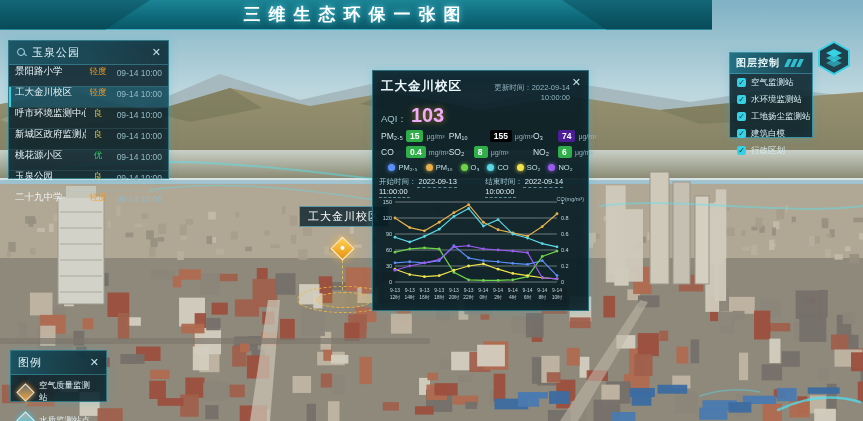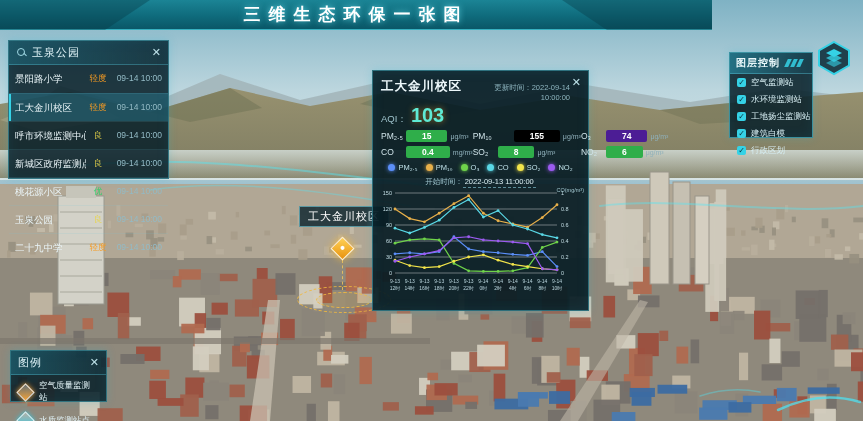--- a/index.html
+++ b/index.html
@@ -20,39 +20,39 @@
     box-shadow:0 0 8px rgba(40,180,210,.25), inset 0 0 12px rgba(30,120,145,.15);color:#d7ecf1;}
   .phead{display:flex;align-items:center;gap:5px;padding:4px 7px;border-bottom:1px solid rgba(90,200,220,.35);
     background:linear-gradient(90deg,rgba(30,110,130,.55),rgba(20,70,88,.2));}
   .phead .t{font-size:11px;letter-spacing:1px;color:#dff3f7;flex:1;}
   .x{color:#bfe3ea;font-size:11px;cursor:pointer;line-height:1;}
   .icon-search{width:11px;height:11px;position:relative;display:inline-block;}
   .icon-search::before{content:"";position:absolute;left:1px;top:1px;width:6px;height:6px;border:1.4px solid #9fd8e4;border-radius:50%;}
   .icon-search::after{content:"";position:absolute;left:7px;top:7px;width:4px;height:1.4px;background:#9fd8e4;transform:rotate(45deg);}
   
   #stationPanel{left:8px;top:40px;width:161px;height:139px;z-index:15;}
-  .srow{display:flex;align-items:flex-start;padding:8px 6px;height:28px;border-top:1px solid rgba(110,200,220,.14);cursor:pointer;}
+  .srow{display:flex;align-items:flex-end;padding:8px 6px;height:21px;border-top:1px solid rgba(110,200,220,.14);cursor:pointer;}
   .srow:first-child{border-top:none;}
   .srow .nm{flex:1;font-size:9.5px;color:#eaf5f8;white-space:nowrap;overflow:hidden;}
   .srow .lv{font-size:8.5px;width:24px;text-align:center;}
   .srow .tm{font-size:8.5px;color:#93bac5;width:52px;text-align:right;}
   .srow.sel{background:rgba(45,140,165,.38);box-shadow:inset 2px 0 0 #35d2e6;}
   
   #detail{left:372px;top:70px;width:217px;height:241px;z-index:18;background:rgba(7,29,37,.93);}
   #detail .dhead{display:flex;align-items:baseline;gap:6px;padding:7px 8px 2px;}
   #detail .dtitle{font-size:12.5px;font-weight:bold;color:#ecf7fa;letter-spacing:1px;}
   #detail .dupd{font-size:7.5px;color:#8fb6c0;flex:1;text-align:right;margin-right:10px;}
   #detail .dx{position:absolute;right:7px;top:6px;}
   .aqirow{display:flex;align-items:baseline;gap:4px;padding:0 8px;}
   .aqirow .al{font-size:9.5px;color:#9fc4cd;}
-  .aqirow .av{font-size:20px;font-weight:bold;color:#5eead4;text-shadow:0 0 6px rgba(245,166,35,.6);}
+  .aqirow .av{font-size:20px;font-weight:bold;color:#f0abfc;text-shadow:0 0 6px rgba(245,166,35,.6);}
   .pgrid{display:grid;grid-template-columns:1fr 1fr 1fr;padding:3px 8px 1px;row-gap:4px;}
   .pcell{display:flex;align-items:center;gap:3px;}
   .pcell .pl{font-size:8.5px;color:#cfe3e8;min-width:22px;}
-  .pcell .pv{font-size:8.5px;font-weight:bold;color:#fff;padding:1px 16px;border-radius:2px;min-width:14px;}
+  .pcell .pv{font-size:8.5px;font-weight:bold;color:#fff;padding:1px 4px;border-radius:2px;min-width:14px;}
   .pcell .pu{font-size:7px;color:#8fb0ba;}
   .chips{display:flex;justify-content:center;gap:8px;padding:4px 4px 2px;}
   .chip{display:flex;align-items:center;gap:3px;font-size:7.5px;color:#bfe0e8;cursor:pointer;}
   .chip .dot{width:7px;height:7px;border-radius:50%;box-shadow:0 0 4px currentColor;}
   .timerow{display:flex;justify-content:center;gap:10px;padding:3px 6px 0;font-size:7.5px;color:#9fc4cd;}
   .timerow .tv{color:#dcefF3;color:#dceff3;border-bottom:1px dashed rgba(140,210,225,.6);padding:0 2px 1px;cursor:pointer;}
   #chartwrap{padding:0 4px;}
   
   #layerPanel{left:729px;top:52px;width:84px;height:86px;z-index:15;border:1px solid rgba(80,210,230,.6);}
   #layerPanel .lhead{display:flex;align-items:center;gap:4px;padding:3px 6px;border-bottom:1px solid rgba(90,200,220,.4);
@@ -616,20 +616,21 @@
           <span class="dot" style="background: rgb(242, 228, 74); color: rgb(242, 228, 74);"></span>
           <span>SO₂</span>
         </span>
         <span class="chip">
           <span class="dot" style="background: rgb(155, 91, 240); color: rgb(155, 91, 240);"></span>
           <span>NO₂</span>
         </span>
       </div>
     <div class="timerow">
       <span><span>开始时间：</span><span class="tv">2022-09-13 11:00:00</span></span>
+      <span><span>结束时间：</span><span class="tv">2022-09-14 10:00:00</span></span>
     </div>
     <div id="chartwrap">
       <svg id="aqiChart" viewBox="0 0 209 118" width="209" height="118">
           <line x1="18" x2="180" y1="86" y2="86" stroke="rgba(255,255,255,.65)" stroke-width="0.6"></line>
           <text x="15" y="88" text-anchor="end" font-size="5.5" fill="#c3dde4">0</text>
           <line x1="18" x2="180" y1="70" y2="70" stroke="rgba(255,255,255,.65)" stroke-width="0.6"></line>
           <text x="15" y="72" text-anchor="end" font-size="5.5" fill="#c3dde4">30</text>
           <line x1="18" x2="180" y1="54" y2="54" stroke="rgba(255,255,255,.65)" stroke-width="0.6"></line>
           <text x="15" y="56" text-anchor="end" font-size="5.5" fill="#c3dde4">60</text>
           <line x1="18" x2="180" y1="38" y2="38" stroke="rgba(255,255,255,.65)" stroke-width="0.6"></line>

